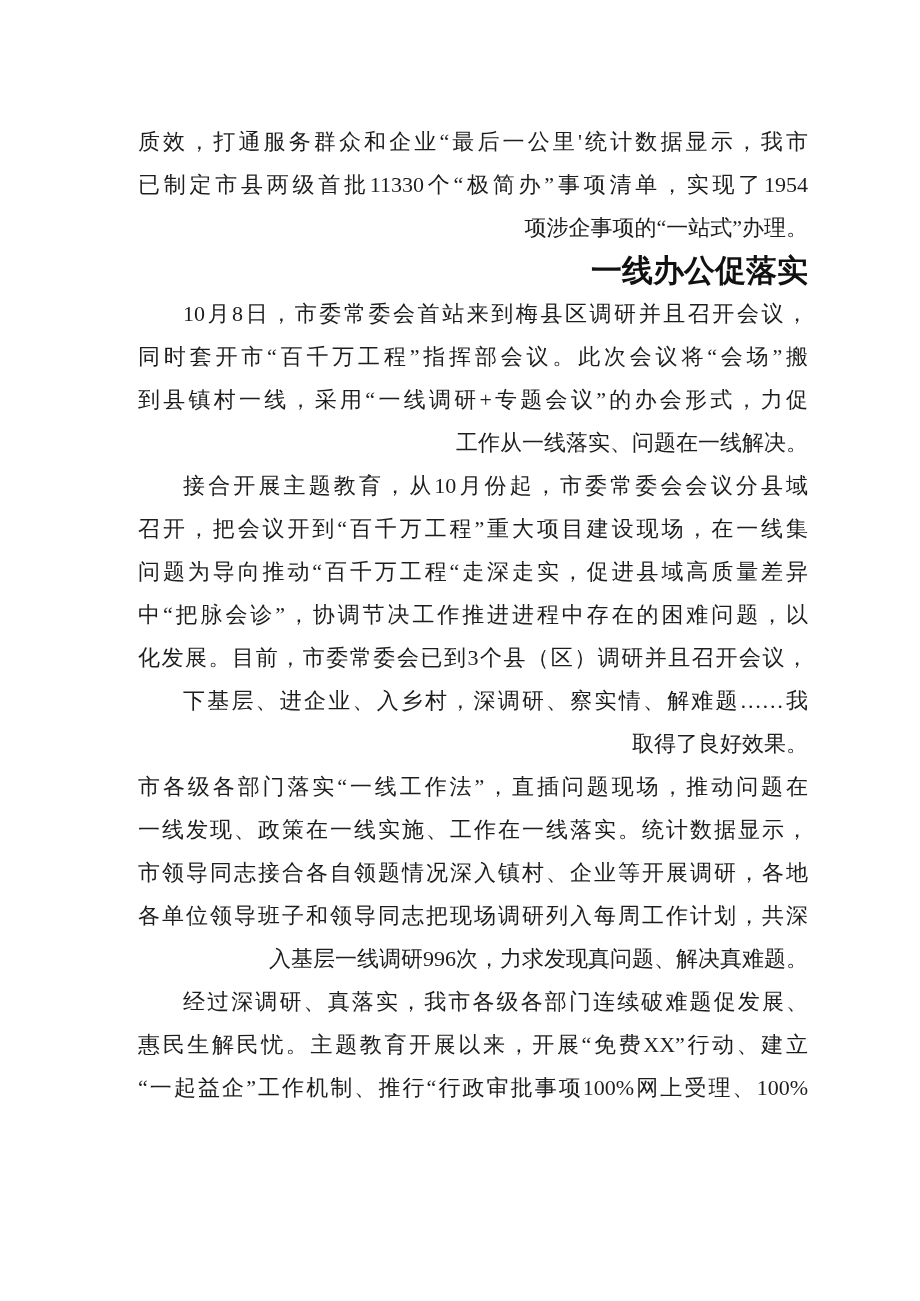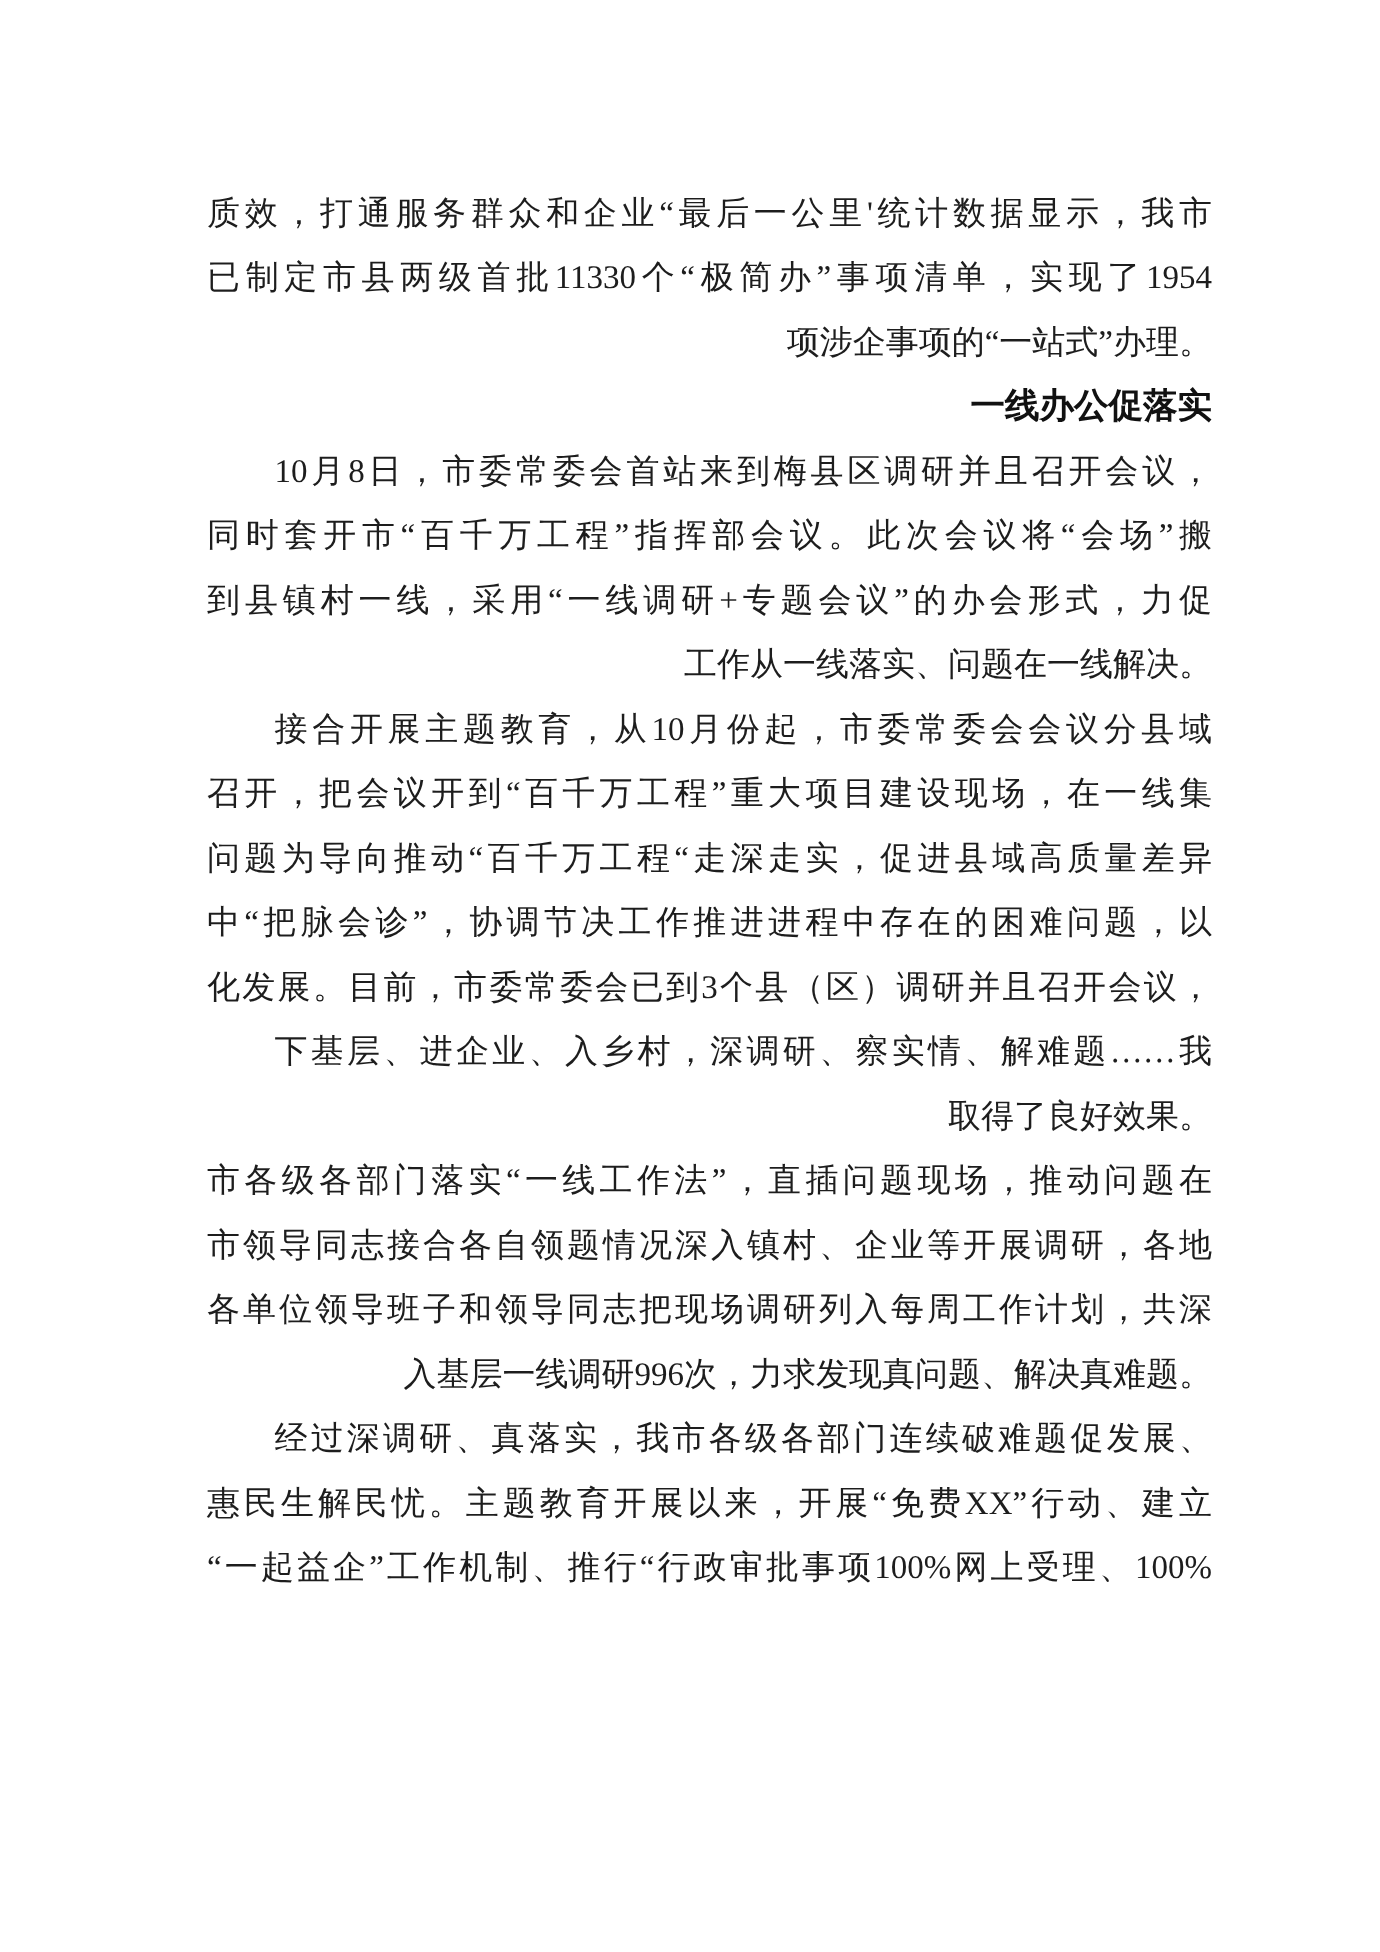--- a/index.html
+++ b/index.html
@@ -35,21 +35,21 @@
     text-align-last: justify;
     white-space: normal;
   }
   .ind {
     padding-left: 45px;
     font-family: Liberation Serif, serif;
   }
   .head {
     font-family: "Liberation Sans", "DejaVu Sans", sans-serif;
     font-weight: bold;
-    font-size: 23px;
+    font-size: 31px;
     color: #111111;
   }
 </style>
 </head>
 <body>
 
 <div class="page">
   <div class="textblock">
 
     <div class="line just">质效，打通服务群众和企业“最后一公里'统计数据显示，我市</div>
@@ -65,20 +65,21 @@
 
     <div class="line just ind">接合开展主题教育，从10月份起，市委常委会会议分县域</div>
     <div class="line just">召开，把会议开到“百千万工程”重大项目建设现场，在一线集</div>
     <div class="line just">问题为导向推动“百千万工程“走深走实，促进县域高质量差异</div>
     <div class="line just">中“把脉会诊”，协调节决工作推进进程中存在的困难问题，以</div>
     <div class="line just">化发展。目前，市委常委会已到3个县（区）调研并且召开会议，</div>
     <div class="line just ind">下基层、进企业、入乡村，深调研、察实情、解难题……我</div>
 
     <div class="line">取得了良好效果。</div>
     <div class="line just">市各级各部门落实“一线工作法”，直插问题现场，推动问题在</div>
+    <div class="line just">一线发现、政策在一线实施、工作在一线落实。统计数据显示，</div>
     <div class="line just">市领导同志接合各自领题情况深入镇村、企业等开展调研，各地</div>
     <div class="line just">各单位领导班子和领导同志把现场调研列入每周工作计划，共深</div>
     <div class="line">入基层一线调研996次，力求发现真问题、解决真难题。</div>
 
     <div class="line just ind">经过深调研、真落实，我市各级各部门连续破难题促发展、</div>
     <div class="line just">惠民生解民忧。主题教育开展以来，开展“免费XX”行动、建立</div>
     <div class="line just">“一起益企”工作机制、推行“行政审批事项100%网上受理、100%</div>
 
   </div>
 </div>

